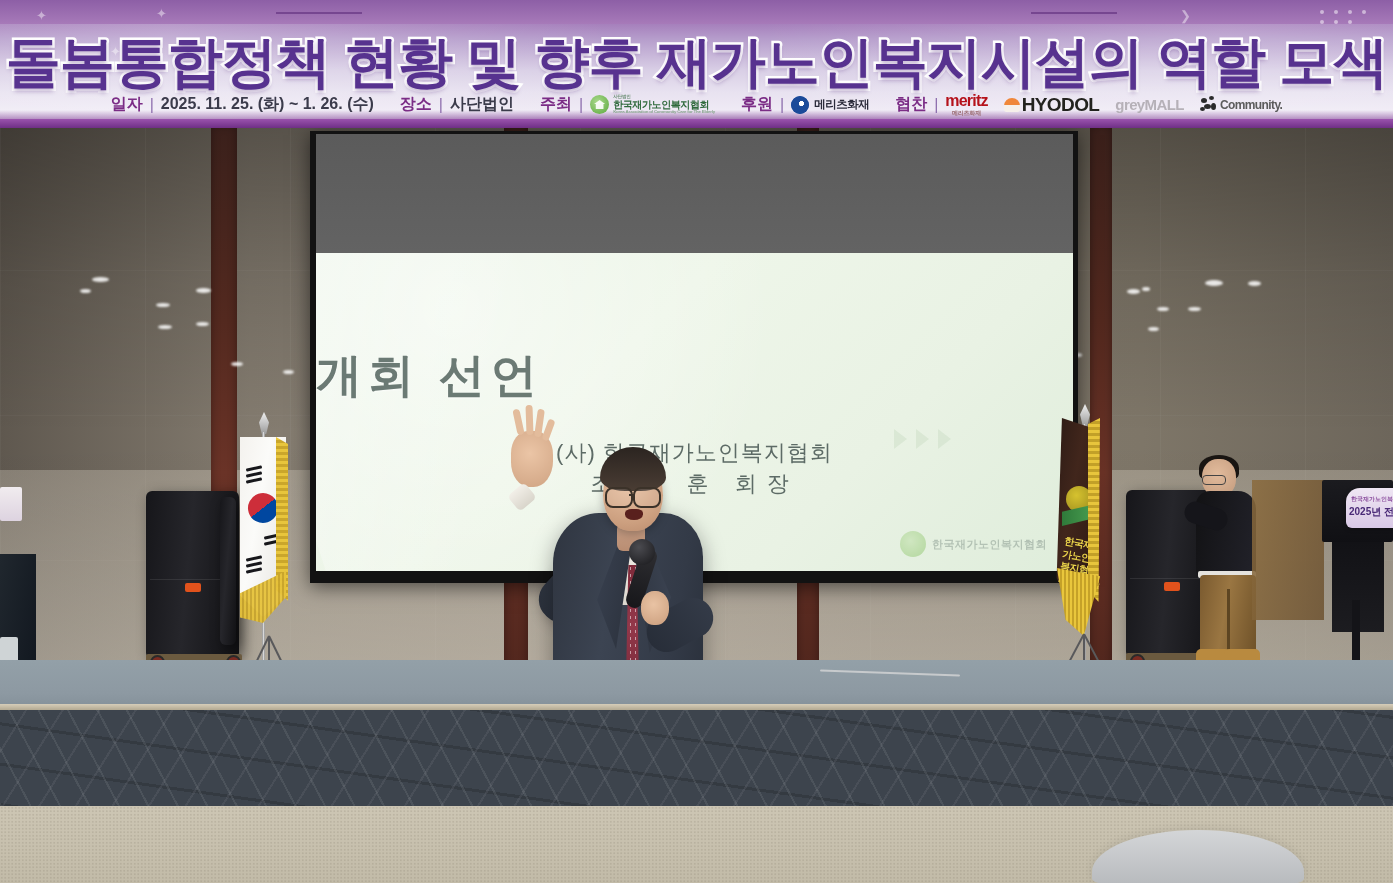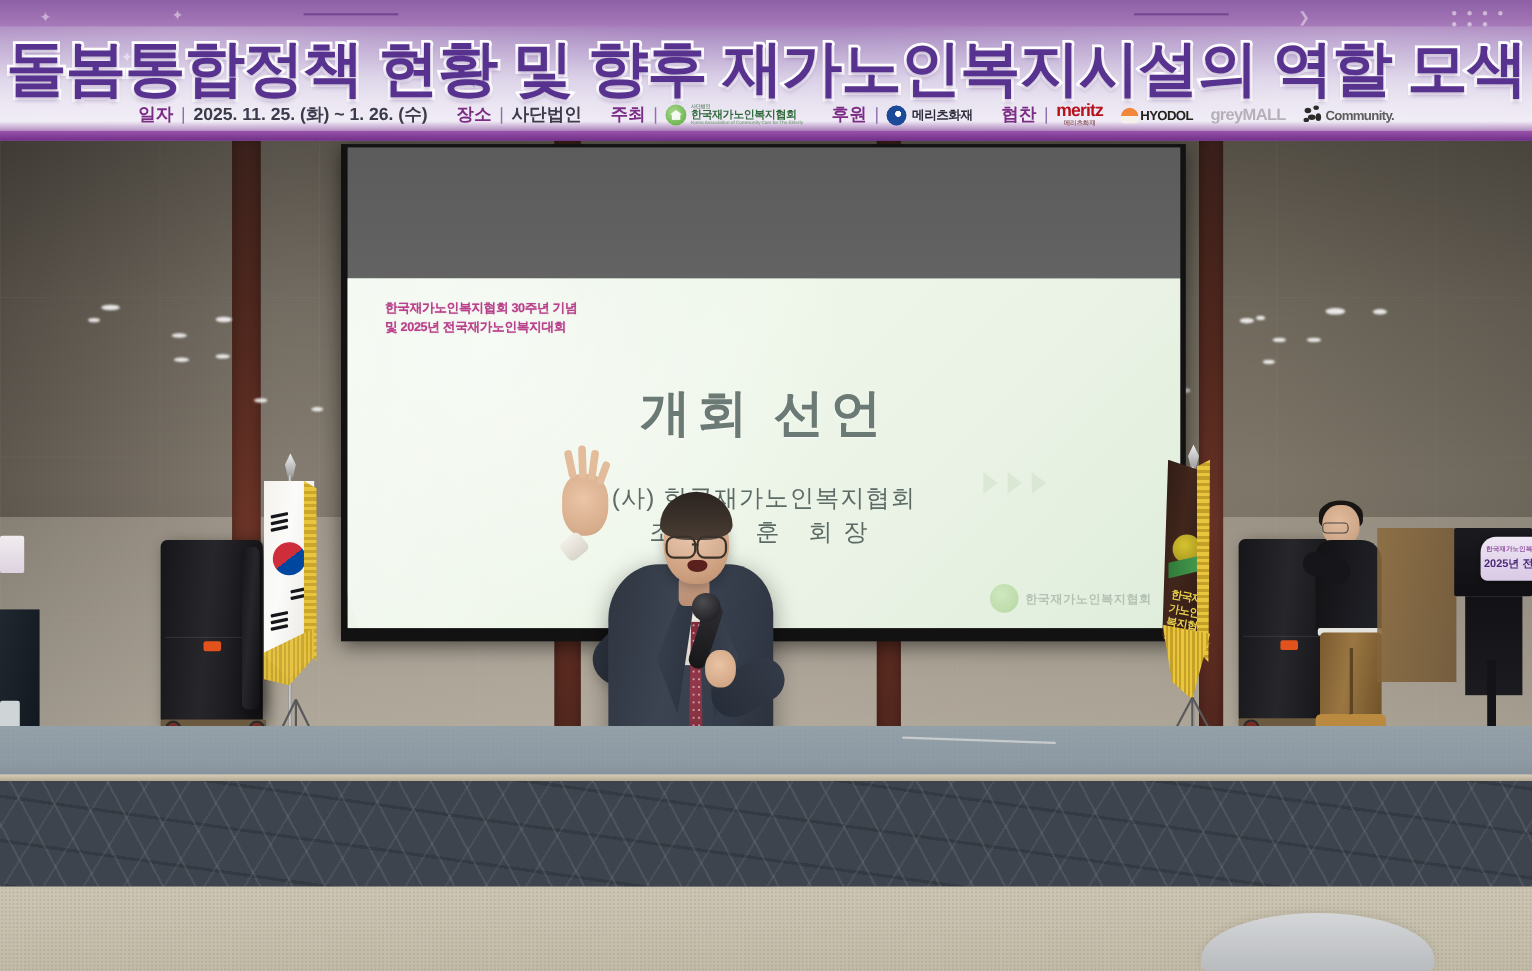--- a/index.html
+++ b/index.html
@@ -66,24 +66,23 @@
     background:linear-gradient(120deg, rgba(255,255,255,.55), rgba(255,255,255,0) 60%);
     transform:rotate(-18deg);
   }
   .slide-kicker{
     position:absolute;left:34px;top:20px;
     color:#b9408a;font-weight:bold;font-size:11.5px;line-height:1.45;
     letter-spacing:-0.3px;white-space:nowrap;
     text-shadow:0 0 1px rgba(185,64,138,.5);
   }
   .slide-title{
-    position:absolute;left:0;right:0;top:92px;text-align:center;
+    position:absolute;left:0;right:0;top:92px;text-align:left;
     font-size:46px;font-weight:bold;color:#6b7a74;letter-spacing:6px;
     text-shadow:0 1px 2px rgba(255,255,255,.7);
-    font-family:Liberation Serif, serif;
   }
   .slide-org{
     position:absolute;left:0;right:0;top:185px;text-align:center;
     font-size:22px;color:#5d6b66;letter-spacing:1px;
   }
   .slide-name{
     position:absolute;left:0;right:0;top:216px;text-align:center;
     font-size:22px;color:#5d6b66;letter-spacing:10px;
   }
   .slide-arrows{position:absolute;right:122px;top:176px;display:flex;gap:9px;opacity:.55;}
@@ -184,21 +183,21 @@
 
   .logo-meritz{display:flex;flex-direction:column;align-items:center;line-height:1;}
   .logo-meritz b{font-size:16px;color:#b5121b;letter-spacing:-0.8px;}
   .logo-meritz s{font-size:6px;color:#9a6b70;text-decoration:none;letter-spacing:-0.2px;margin-top:1px;}
 
   .logo-hyodol{display:flex;align-items:center;gap:2px;}
   .logo-hyodol .cap{
     width:16px;height:14px;border-radius:9px 9px 3px 3px;
     background:linear-gradient(180deg,#f0873a 0 52%,#f6f0ea 52% 100%);
   }
-  .logo-hyodol b{font-size:12px;color:#23231f;letter-spacing:-0.6px;}
+  .logo-hyodol b{font-size:19px;color:#23231f;letter-spacing:-0.6px;}
 
   .logo-grey b{font-size:15px;color:#b6b1b8;letter-spacing:-0.6px;}
 
   .logo-hall{display:flex;align-items:center;gap:3px;}
   .logo-hall .sp{position:relative;width:17px;height:17px;}
   .logo-hall .sp i{position:absolute;background:#2b2b2b;border-radius:50%;}
   .logo-hall .tx{font-size:12px;color:#5c5c5c;letter-spacing:-0.6px;}
 
   
   .pole{position:absolute;width:3px;background:linear-gradient(90deg,#8b8b8b,#d8d8d8,#8b8b8b);}
@@ -495,24 +494,20 @@
   <div class="refl" style="left:1157px;top:307px;width:12px;height:4px;"></div>
   <div class="refl" style="left:1188px;top:307px;width:13px;height:4px;"></div>
   <div class="refl" style="left:1148px;top:327px;width:11px;height:4px;"></div>
   <div class="refl" style="left:1073px;top:353px;width:9px;height:4px;"></div>
   <div class="refl" style="left:1066px;top:364px;width:10px;height:4px;"></div>
 
   <div class="screen-frame"></div>
   <div class="screen-dark"></div>
   <div class="slide">
     <div class="slide-sheen"></div>
-    <div class="slide-kicker">
-      <div>한국재가노인복지협회 30주년 기념</div>
-      <div>및 2025년 전국재가노인복지대회</div>
-    </div>
     <div class="slide-title">개회 선언</div>
     <div class="slide-org">(사) 한국재가노인복지협회</div>
     <div class="slide-name">조 남 훈 회장</div>
     <div class="slide-arrows">
         <i></i>
         <i></i>
         <i></i>
       </div>
     <div class="slide-logo">
       <span class="mark"></span>

